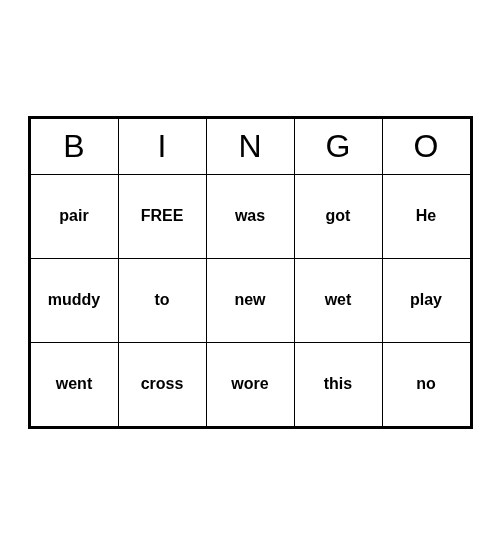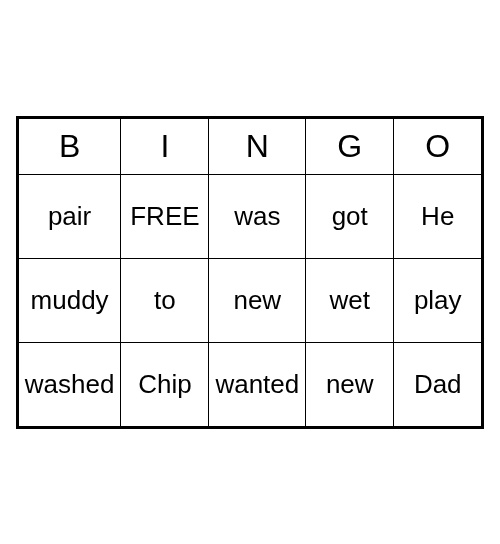--- a/index.html
+++ b/index.html
@@ -37,23 +37,24 @@
 
     .bingo-table th {
       font-size: 32px;
       font-weight: normal;
       width: 88px;
       height: 56px;
       border: 1px solid #000;
     }
 
     .bingo-table td {
-      font-size: 26px;
+      font-size: 16px;
       width: 88px;
       height: 84px;
+      font-weight: bold;
     }
   </style>
 </head>
 <body>
 
 <div class="bingo-card">
   <table class="bingo-table">
     <thead>
       <tr>
         <th>B</th>
@@ -72,21 +73,21 @@
           <td>He</td>
         </tr>
         <tr>
           <td>muddy</td>
           <td>to</td>
           <td>new</td>
           <td>wet</td>
           <td>play</td>
         </tr>
         <tr>
-          <td>washed</td>
-          <td>Chip</td>
-          <td>wanted</td>
-          <td>new</td>
-          <td>Dad</td>
+          <td>went</td>
+          <td>cross</td>
+          <td>wore</td>
+          <td>this</td>
+          <td>no</td>
         </tr>
       </tbody>
   </table>
 </div>
 
 </body></html>

